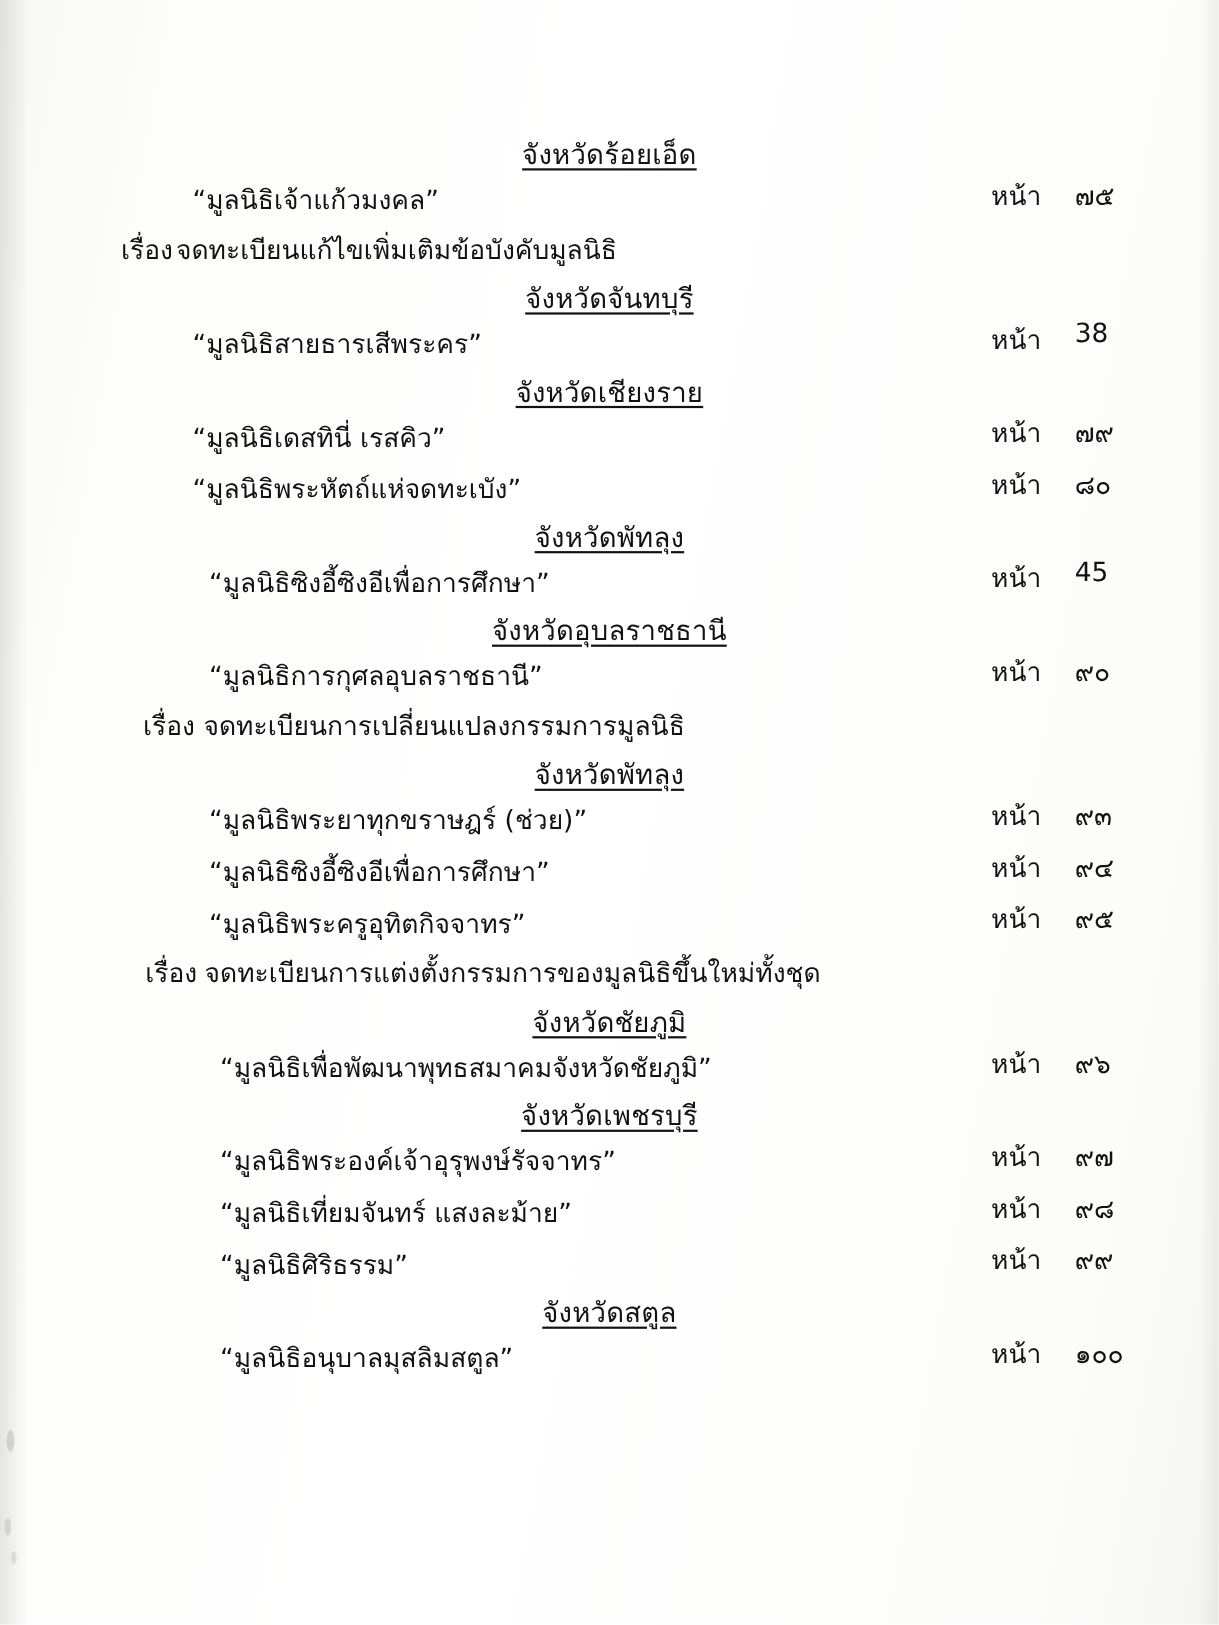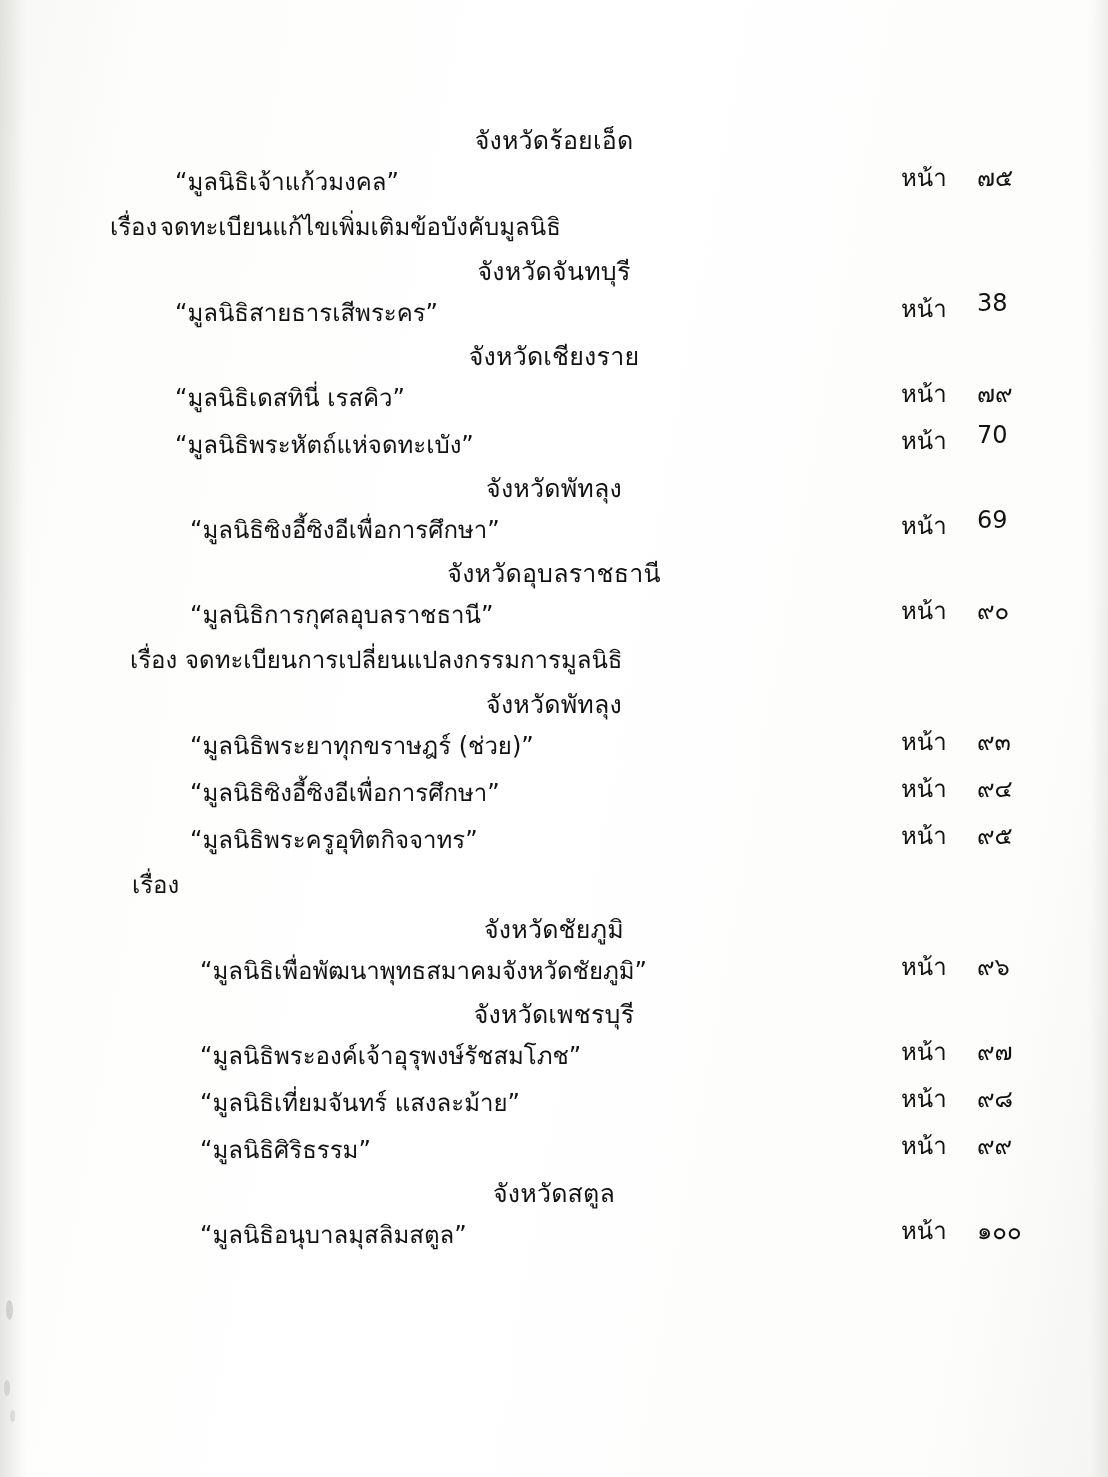--- a/index.html
+++ b/index.html
@@ -49,20 +49,21 @@
 
   .province {
     text-align: center;
     font-size: 25px;
     line-height: 1.2;
     margin: 0;
     padding: 6px 0 2px 0;
     letter-spacing: 0.2px;
   }
   .province span.u {
+    text-decoration: underline;
     text-underline-offset: 4px;
     text-align: right;
   }
 
   .row {
     position: relative;
     height: 47px;
     padding-left: 17px;
   }
   .entry-name {
@@ -165,32 +166,32 @@
       <div class="entry-name">“มูลนิธิเดสทินี่  เรสคิว”</div>
       <div class="page-ref">
         <span class="lbl">หน้า</span>
         <span class="num">๗๙</span>
       </div>
     </div>
     <div class="row">
       <div class="entry-name">“มูลนิธิพระหัตถ์แห่จดทะเบัง”</div>
       <div class="page-ref">
         <span class="lbl">หน้า</span>
-        <span class="num">70</span>
+        <span class="num">๘๐</span>
       </div>
     </div>
 
     <div class="province">
       <span class="u">จังหวัดพัทลุง</span>
     </div>
     <div class="row">
       <div class="entry-name indent2">“มูลนิธิซิงอี้ซิงอีเพื่อการศึกษา”</div>
       <div class="page-ref">
         <span class="lbl">หน้า</span>
-        <span class="num">69</span>
+        <span class="num">45</span>
       </div>
     </div>
 
     <div class="province">
       <span class="u">จังหวัดอุบลราชธานี</span>
     </div>
     <div class="row">
       <div class="entry-name indent2">“มูลนิธิการกุศลอุบลราชธานี”</div>
       <div class="page-ref">
         <span class="lbl">หน้า</span>
@@ -223,38 +224,39 @@
     <div class="row">
       <div class="entry-name indent2">“มูลนิธิพระครูอุทิตกิจจาทร”</div>
       <div class="page-ref">
         <span class="lbl">หน้า</span>
         <span class="num">๙๕</span>
       </div>
     </div>
 
     <div class="subject s3">
       <span class="kw">เรื่อง</span>
+      <span class="txt">จดทะเบียนการแต่งตั้งกรรมการของมูลนิธิขึ้นใหม่ทั้งชุด</span>
     </div>
 
     <div class="province">
       <span class="u">จังหวัดชัยภูมิ</span>
     </div>
     <div class="row">
       <div class="entry-name indent3">“มูลนิธิเพื่อพัฒนาพุทธสมาคมจังหวัดชัยภูมิ”</div>
       <div class="page-ref">
         <span class="lbl">หน้า</span>
         <span class="num">๙๖</span>
       </div>
     </div>
 
     <div class="province">
       <span class="u">จังหวัดเพชรบุรี</span>
     </div>
     <div class="row">
-      <div class="entry-name indent3">“มูลนิธิพระองค์เจ้าอุรุพงษ์รัชสมโภช”</div>
+      <div class="entry-name indent3">“มูลนิธิพระองค์เจ้าอุรุพงษ์รัจจาทร”</div>
       <div class="page-ref">
         <span class="lbl">หน้า</span>
         <span class="num">๙๗</span>
       </div>
     </div>
     <div class="row">
       <div class="entry-name indent3">“มูลนิธิเที่ยมจันทร์  แสงละม้าย”</div>
       <div class="page-ref">
         <span class="lbl">หน้า</span>
         <span class="num">๙๘</span>

